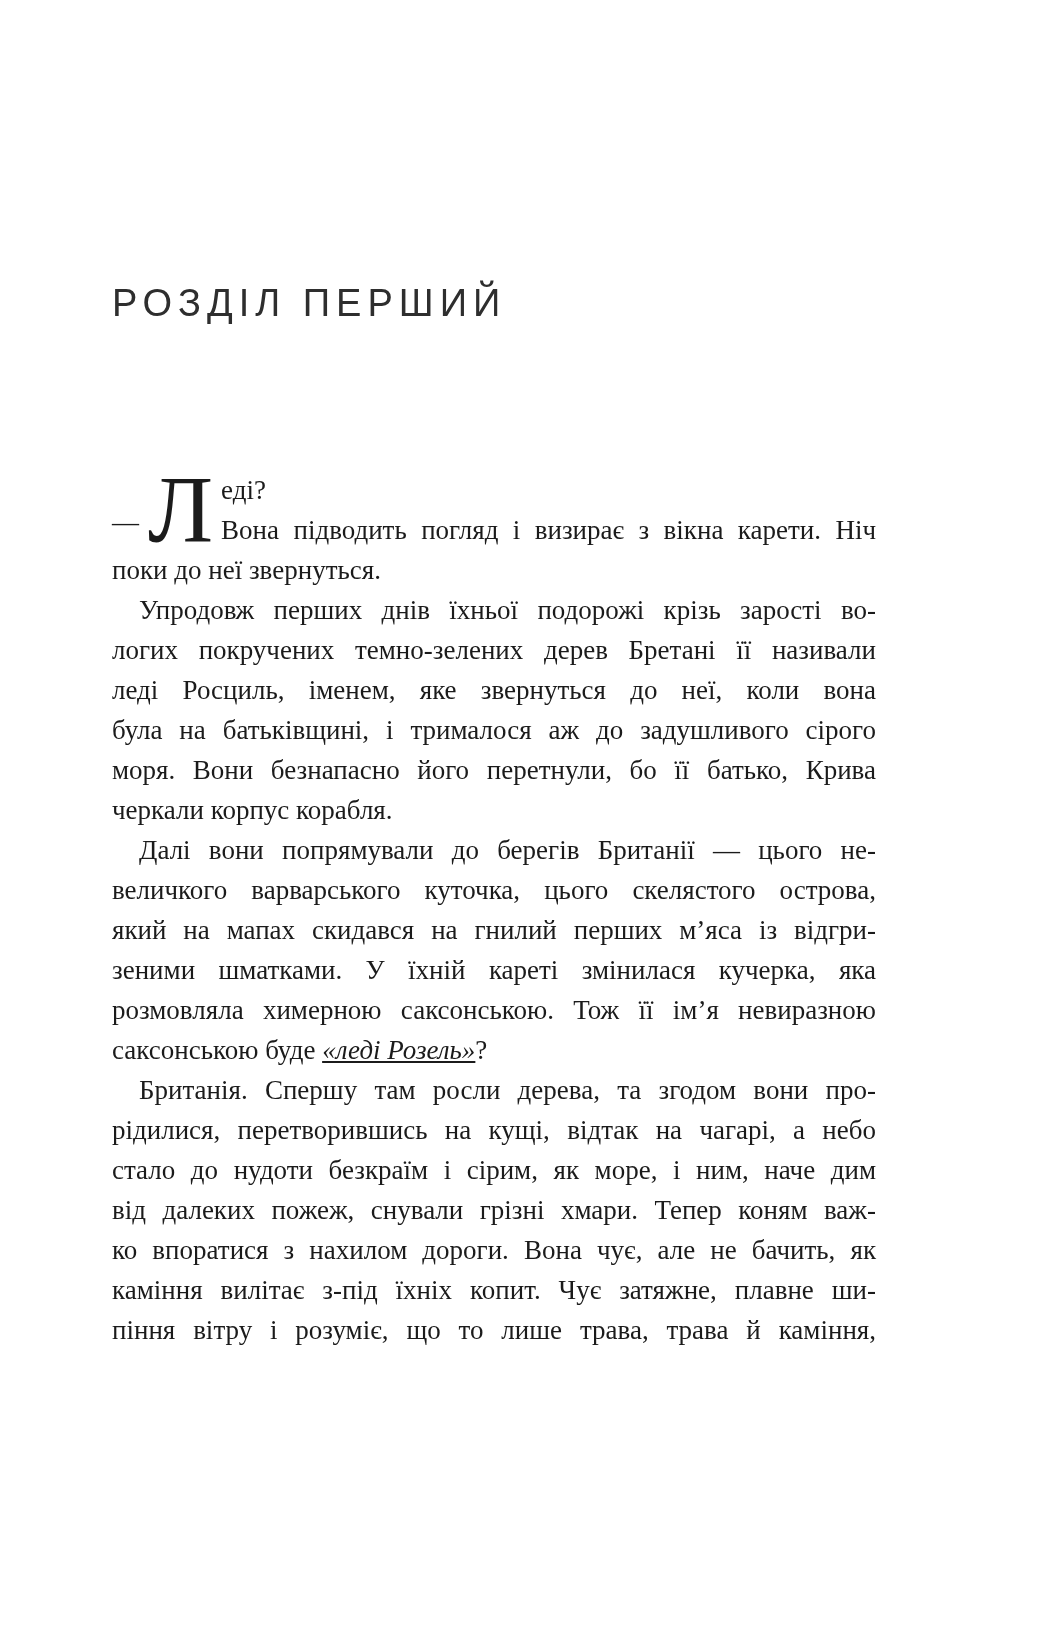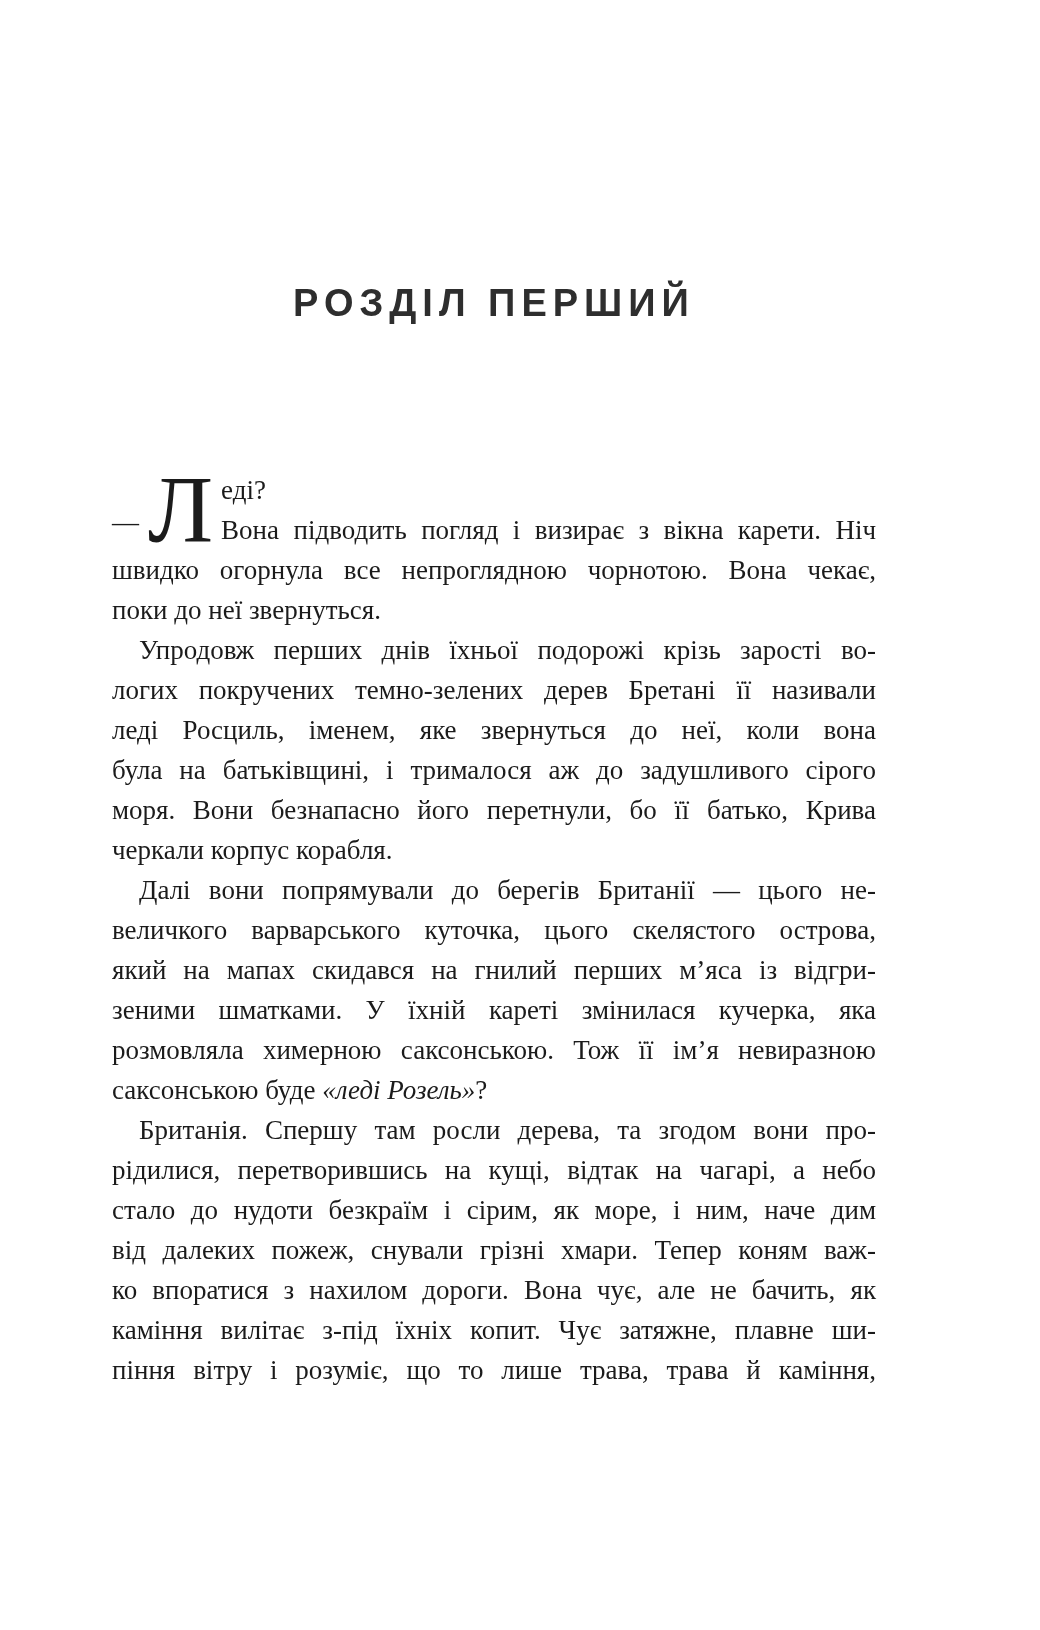--- a/index.html
+++ b/index.html
@@ -9,24 +9,23 @@
     background: #ffffff;
     position: relative;
     overflow: hidden;
     font-family: "Liberation Serif", serif;
   }
   .chapter-heading {
     position: absolute;
     top: 282px;
     left: 112px;
     width: 764px;
-    text-align: center;
     font-family: "Liberation Sans", sans-serif;
     font-size: 38px;
-    font-weight: 700;
+    font-weight: 400;
     letter-spacing: 6px;
     color: #2e2e2e;
   }
   .body-text {
     position: absolute;
     top: 470px;
     left: 112px;
     width: 764px;
     font-size: 27px;
     line-height: 40px;
@@ -53,39 +52,38 @@
   }
   .drop-cap {
     flex: 0 0 auto;
     font-size: 96px;
     line-height: 80px;
     margin-right: 8px;
     color: #1b1b1b;
   }
   .hang-lines { flex: 1 1 auto; min-width: 0; }
   .hang-lines .first { text-align: left; text-align-last: left; -moz-text-align-last: left; }
-  .italic { font-style: italic; }
+  .italic { font-style: italic; text-decoration: underline; }
 </style>
 </head>
 <body>
 
 <div class="chapter-heading">РОЗДІЛ ПЕРШИЙ</div>
 
 <div class="body-text">
 
   <div>
     <div class="p1-head">
       <span class="dash">—</span>
       <span class="drop-cap">Л</span>
       <div class="hang-lines">
         <div class="line first">еді?</div>
         <div class="line">Вона підводить погляд і визирає з вікна карети. Ніч</div>
       </div>
     </div>
-    <div class="line">швидко огорнула все непроглядною чорнотою. Вона чекає,</div>
     <div class="line last">поки до неї звернуться.</div>
   </div>
 
   <div>
     <div class="line indent">Упродовж перших днів їхньої подорожі крізь зарості во-</div>
     <div class="line">логих покручених темно-зелених дерев Бретані її називали</div>
     <div class="line">леді Росциль, іменем, яке звернуться до неї, коли вона</div>
     <div class="line">була на батьківщині, і трималося аж до задушливого сірого</div>
     <div class="line">моря. Вони безнапасно його перетнули, бо її батько, Крива</div>
     <div class="line last">черкали корпус корабля.</div>

